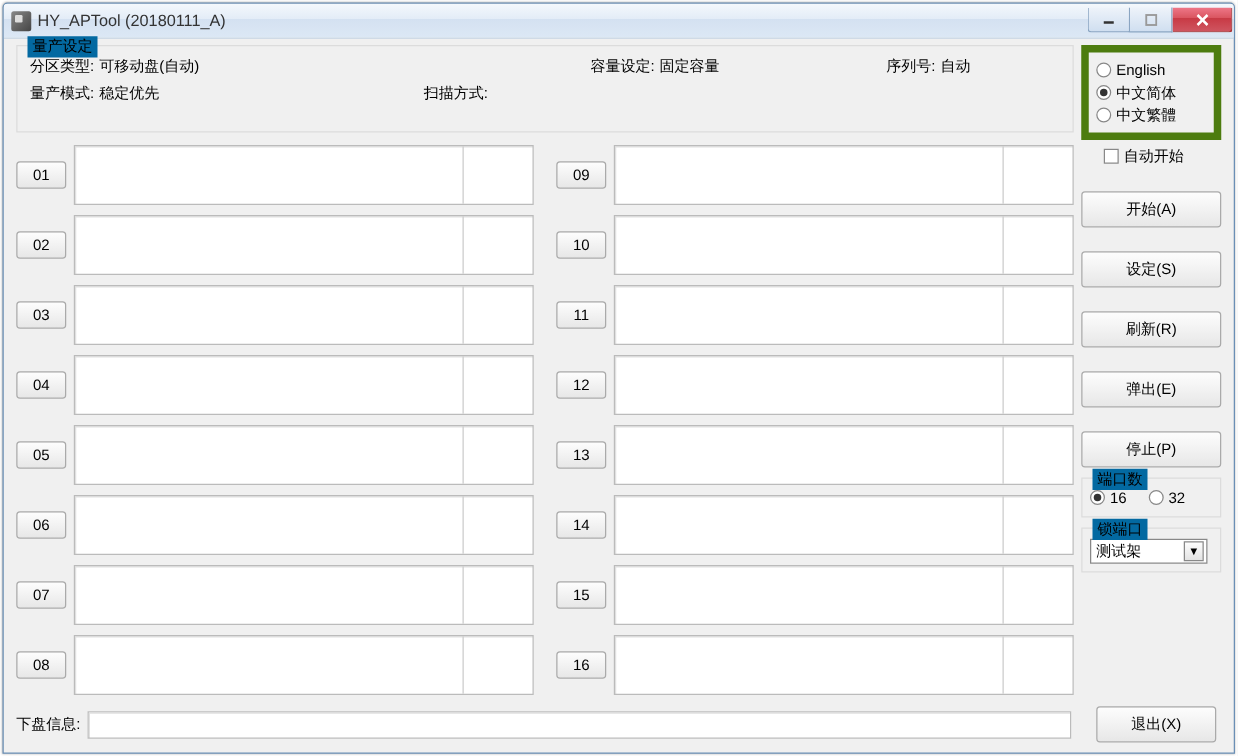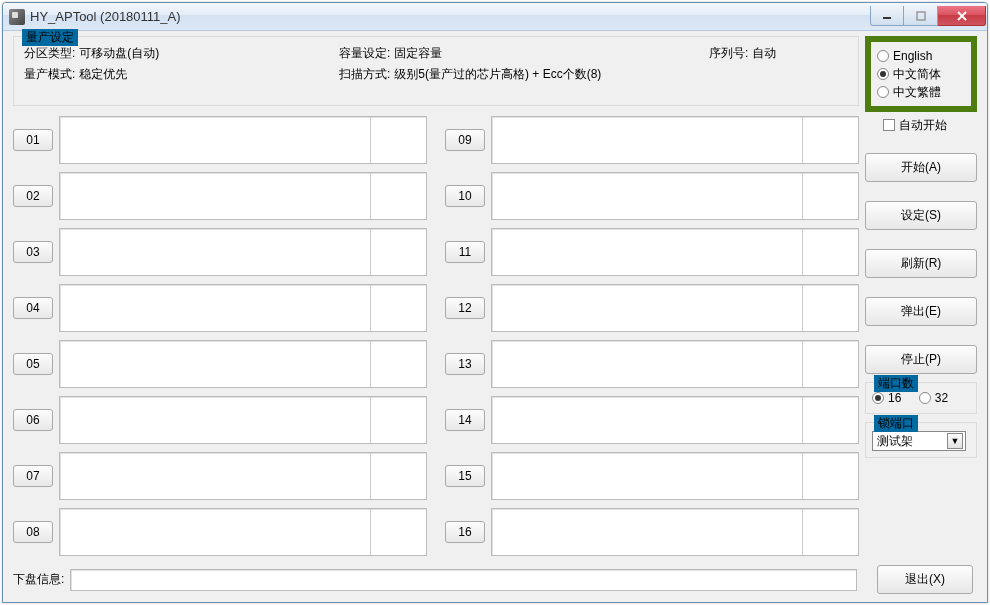--- a/index.html
+++ b/index.html
@@ -116,21 +116,21 @@
     flex-wrap: wrap;
     gap: 4px 0;
     padding-top: 2px;
   }
   .sg-cell {
     display: flex;
     gap: 4px;
     font-size: 12px;
   }
   .sg1 { width: 315px; }
-  .sg2 { width: 370px; }
+  .sg2 { width: 370px; justify-content: center; }
   .sg3 { width: 130px; }
   .sg4 { width: 315px; }
   .sg5 { width: 500px; }
 
   
   .right-col {
     position: absolute;
     top: 5px;
     left: 862px;
     width: 112px;
@@ -328,21 +328,20 @@
         <div class="sg-cell sg3">
           <span>序列号:</span>
           <span>自动</span>
         </div>
         <div class="sg-cell sg4">
           <span>量产模式:</span>
           <span>稳定优先</span>
         </div>
         <div class="sg-cell sg5">
           <span>扫描方式:</span>
-          <span>级别5(量产过的芯片高格) + Ecc个数(8)</span>
         </div>
       </div>
     </div>
 
     <div class="right-col">
       <div class="lang-box">
         <div class="radio-row">
           <span class="radio-empty"></span>
           <span>English</span>
         </div>

